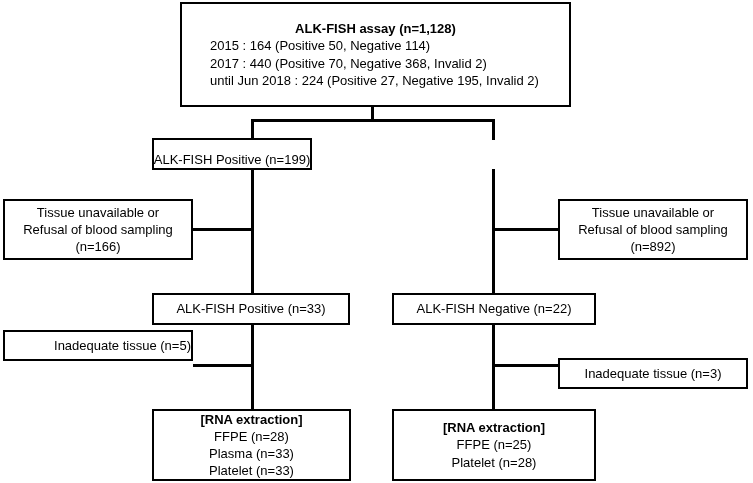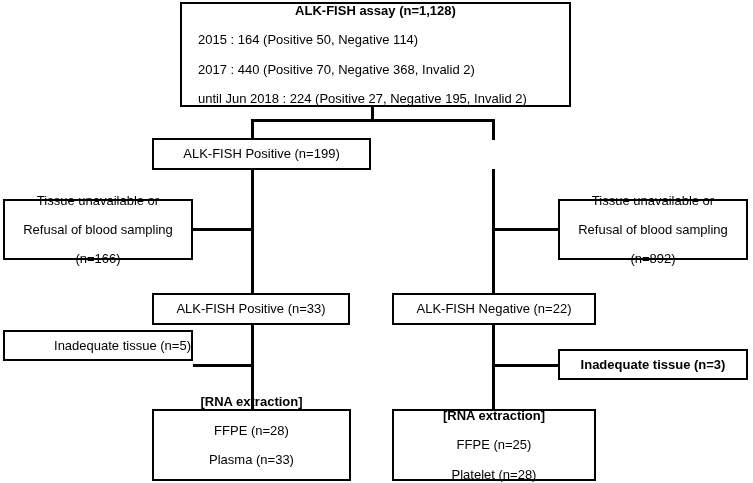--- a/index.html
+++ b/index.html
@@ -25,32 +25,31 @@
     border: 2.5px solid #000000;
     background: #ffffff;
     display: flex;
     flex-direction: column;
     align-items: center;
     justify-content: center;
     text-align: center;
     font-size: 13px;
     line-height: 1.32;
     z-index: 2;
-    gap: 12px;
   }
   .node .line {
     display: block;
     white-space: nowrap;
   }
   .node .title {
     font-weight: bold;
   }
   .node.left-align .line {
     align-self: flex-start;
-    padding-left: 16px;
+    padding-left: 28px;
   }
   .node.left-align .title {
     align-self: center;
     padding-left: 0;
   }
   .connector {
     position: absolute;
     background: #000000;
     z-index: 1;
   }
@@ -86,21 +85,21 @@
 
   <div class="connector h" style="left:492px; top:364px; width:66px;"></div>
 
   <div class="node left-align" style="left:180px; top:2px; width:391px; height:105px; font-size:13px;">
     <span class="line title">ALK-FISH assay (n=1,128)</span>
     <span class="line">2015 : 164 (Positive 50, Negative 114)</span>
     <span class="line">2017 : 440 (Positive 70, Negative 368, Invalid 2)</span>
     <span class="line">until Jun 2018 : 224 (Positive 27, Negative 195, Invalid 2)</span>
   </div>
 
-  <div class="node" style="left:152px; top:138px; width:219px; height:32px;">
+  <div class="node" style="left:152px; top:138px; width:160px; height:32px;justify-content:flex-end;">
     <span class="line">ALK-FISH Positive (n=199)</span>
   </div>
 
 
   <div class="node" style="left:3px; top:199px; width:190px; height:61px;">
     <span class="line">Tissue unavailable or</span>
     <span class="line">Refusal of blood sampling</span>
     <span class="line">(n=166)</span>
   </div>
 
@@ -115,21 +114,21 @@
   </div>
 
   <div class="node" style="left:392px; top:293px; width:204px; height:32px;">
     <span class="line">ALK-FISH Negative (n=22)</span>
   </div>
 
   <div class="node" style="left:3px; top:330px; width:190px; height:31px;align-items:flex-end;">
     <span class="line">Inadequate tissue (n=5)</span>
   </div>
 
-  <div class="node" style="left:558px; top:349px; width:190px; height:31px;font-weight:bold;">
+  <div class="node" style="left:558px; top:358px; width:190px; height:31px;">
     <span class="line">Inadequate tissue (n=3)</span>
   </div>
 
   <div class="node" style="left:152px; top:409px; width:199px; height:72px;">
     <span class="line title">[RNA extraction]</span>
     <span class="line">FFPE (n=28)</span>
     <span class="line">Plasma (n=33)</span>
     <span class="line">Platelet (n=33)</span>
   </div>
 

